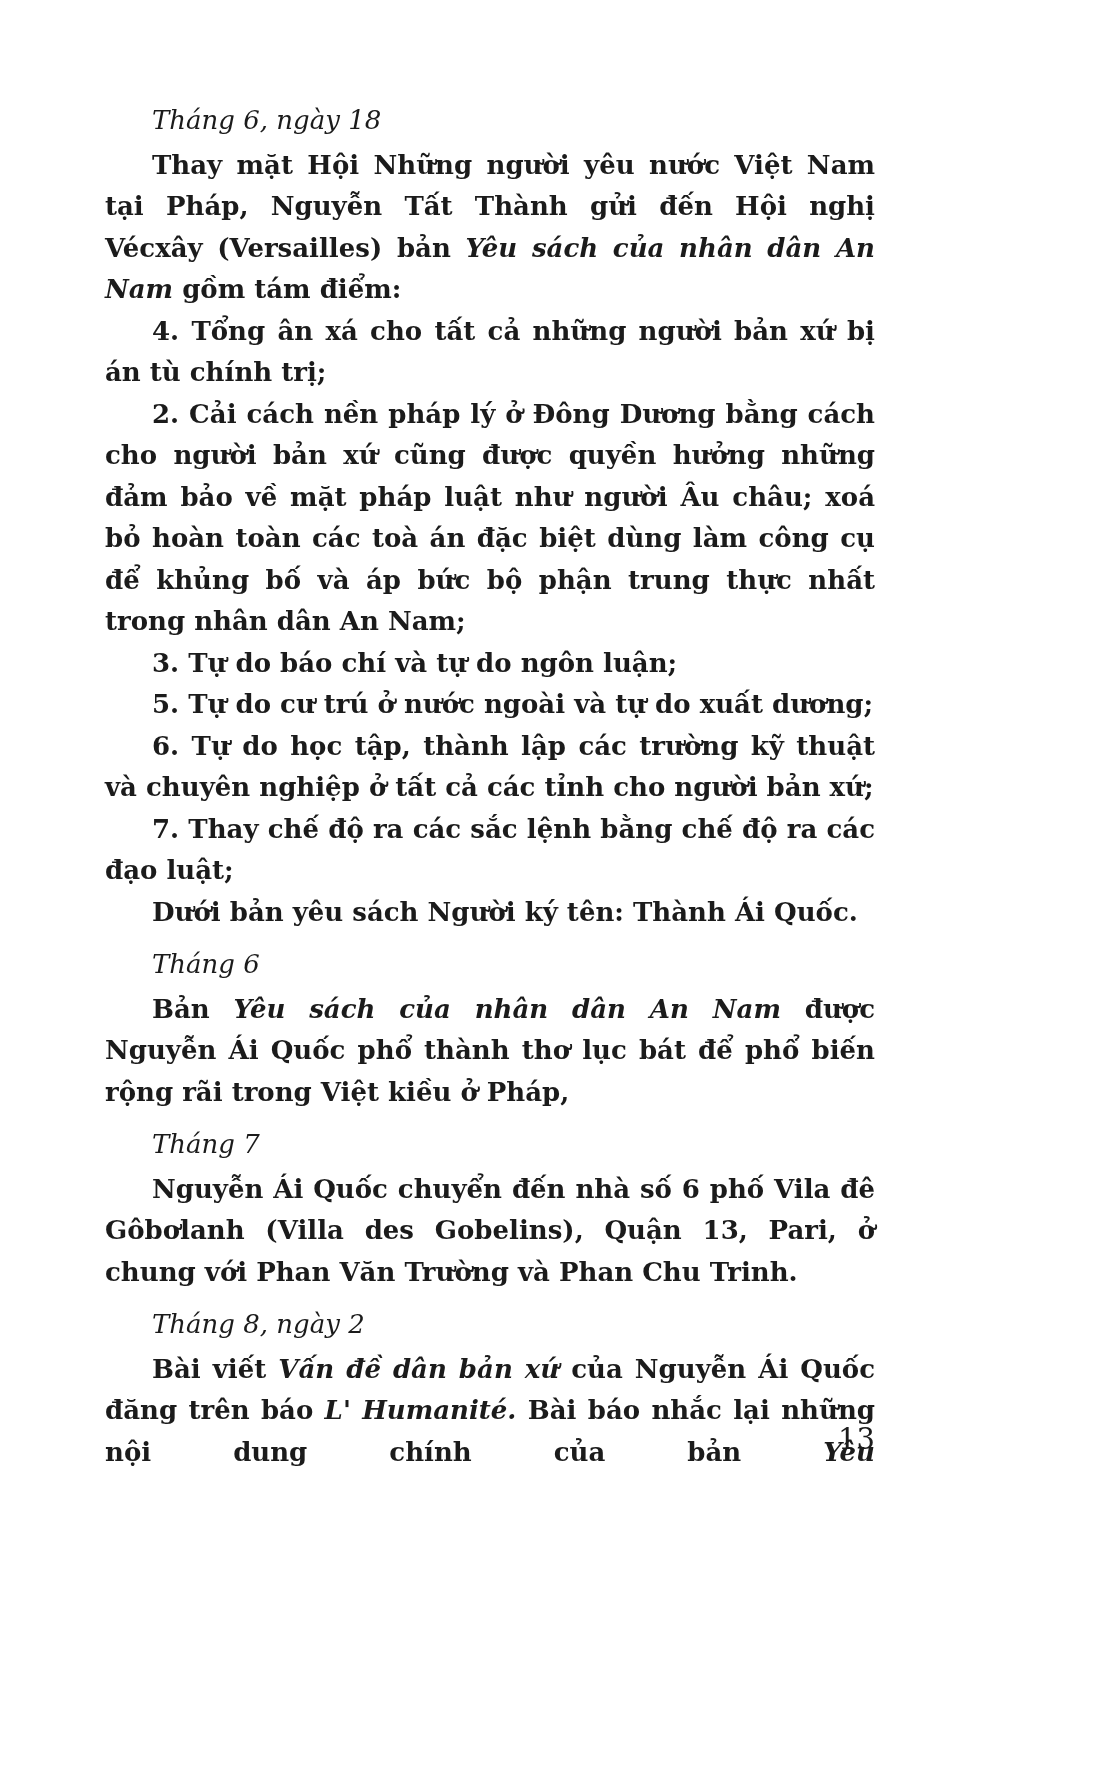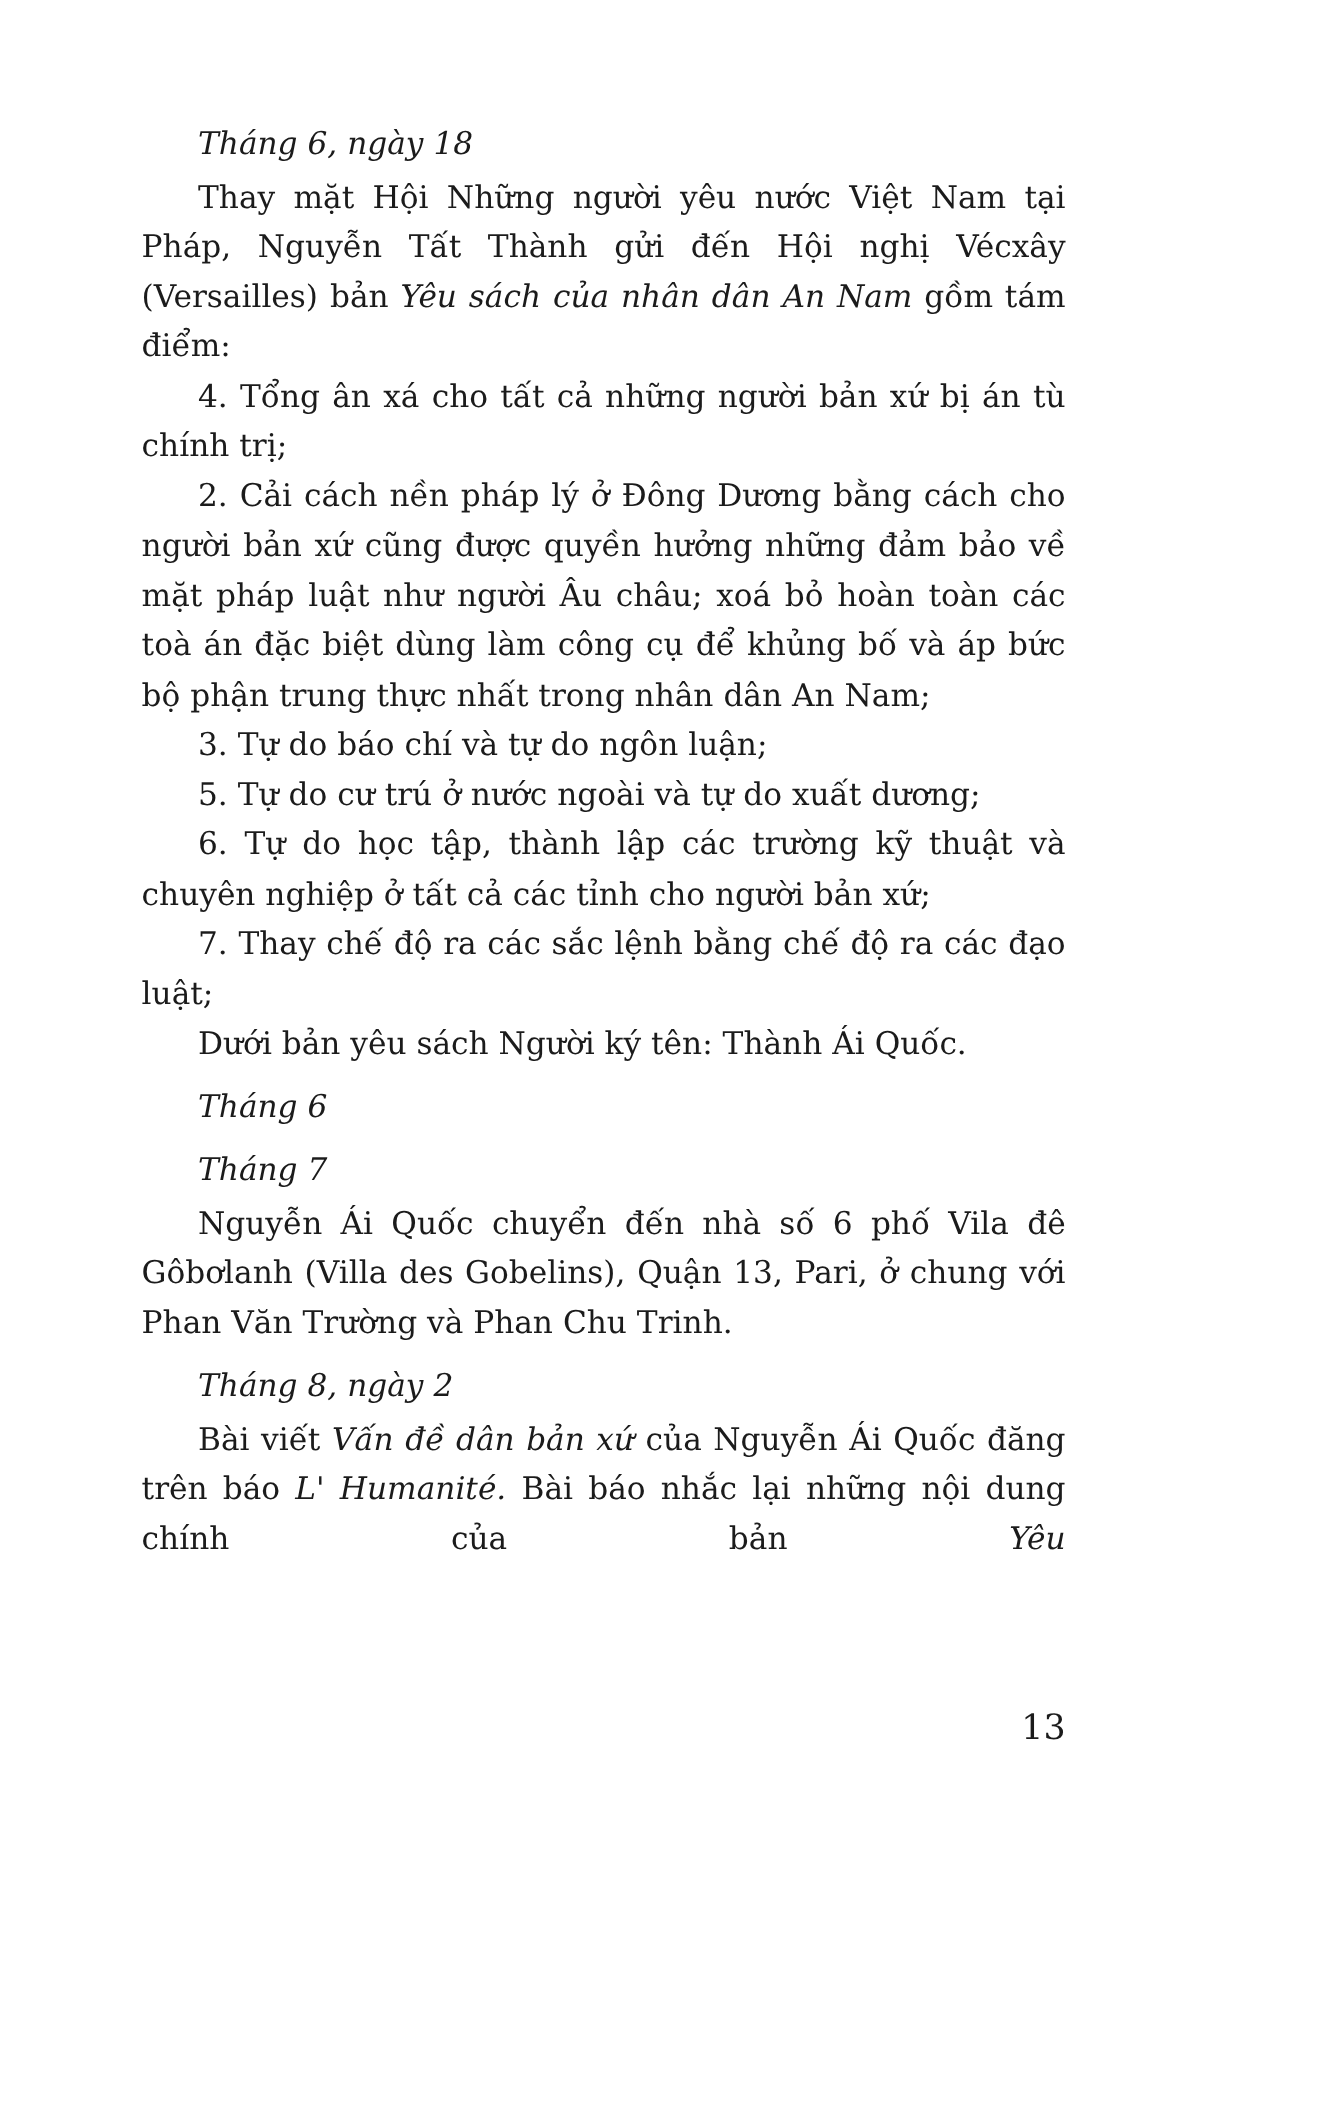--- a/index.html
+++ b/index.html
@@ -7,37 +7,37 @@
   body {
     width: 1103px;
     height: 1773px;
     position: relative;
     font-family: "DejaVu Serif", "Liberation Serif", serif;
     color: #1b1b1b;
     overflow: hidden;
   }
   .page {
     position: absolute;
-    left: 13px; top: 0;
+    left: 0; top: 0;
     width: 1070px;
     height: 1773px;
     background: #ffffff;
   }
   .text-column {
     position: absolute;
     left: 105px;
     top: 100px;
     width: 770px;
   }
   .para, .date-heading {
     font-size: 26px;
     line-height: 41.5px;
     text-indent: 47px;
   }
-  .para { text-align: justify; }
+  .para { text-align: justify; font-weight: bold; }
   .date-heading {
     font-style: italic;
     text-align: left;
     margin-top: 11px;
     margin-bottom: 3px;
   }
   .date-heading:first-child { margin-top: 0; }
   .it { font-style: italic; }
   .justify-last { text-align-last: justify; }
   .page-number {
@@ -64,20 +64,21 @@
     <p class="para">2. Cải cách nền pháp lý ở Đông Dương bằng cách cho người bản xứ cũng được quyền hưởng những đảm bảo về mặt pháp luật như người Âu châu; xoá bỏ hoàn toàn các toà án đặc biệt dùng làm công cụ để khủng bố và áp bức bộ phận trung thực nhất trong nhân dân An Nam;</p>
     <p class="para">3. Tự do báo chí và tự do ngôn luận;</p>
     <p class="para">5. Tự do cư trú ở nước ngoài và tự do xuất dương;</p>
     <p class="para">6. Tự do học tập, thành lập các trường kỹ thuật và chuyên nghiệp ở tất cả các tỉnh cho người bản xứ;</p>
     <p class="para">7. Thay chế độ ra các sắc lệnh bằng chế độ ra các đạo luật;</p>
 
     <p class="para">Dưới bản yêu sách Người ký tên: Thành Ái Quốc.</p>
 
     <p class="date-heading">Tháng 6</p>
 
+    <p class="para"><span>Bản </span><span class="it">Yêu sách của nhân dân An Nam</span><span> được Nguyễn Ái Quốc phổ thành thơ lục bát để phổ biến rộng rãi trong Việt kiều ở Pháp,</span></p>
 
     <p class="date-heading">Tháng 7</p>
 
     <p class="para">Nguyễn Ái Quốc chuyển đến nhà số 6 phố Vila đê Gôbơlanh (Villa des Gobelins), Quận 13, Pari, ở chung với Phan Văn Trường và Phan Chu Trinh.</p>
 
     <p class="date-heading">Tháng 8, ngày 2</p>
 
     <p class="para justify-last"><span>Bài viết </span><span class="it">Vấn đề dân bản xứ</span><span> của Nguyễn Ái Quốc đăng trên báo </span><span class="it">L' Humanité.</span><span> Bài báo nhắc lại những nội dung chính của bản </span><span class="it">Yêu</span></p>
 
   </div>

